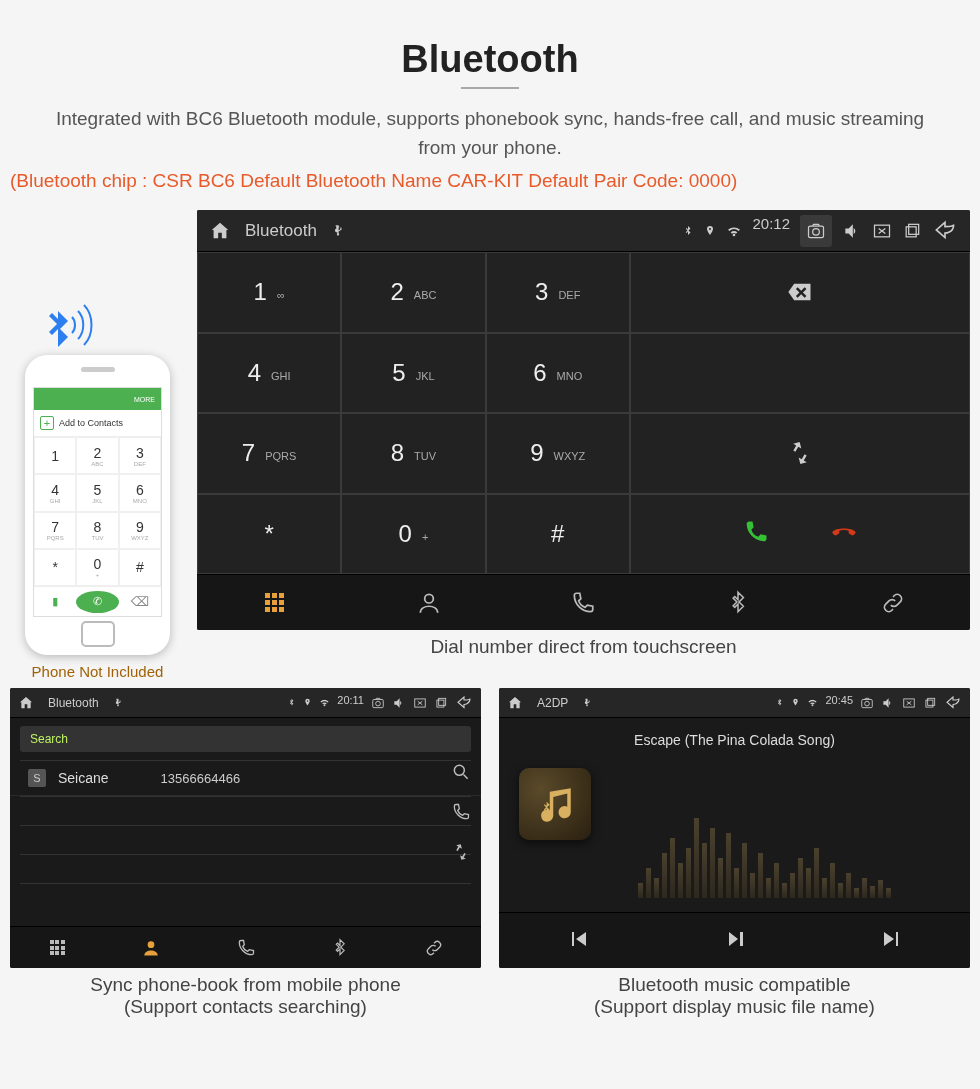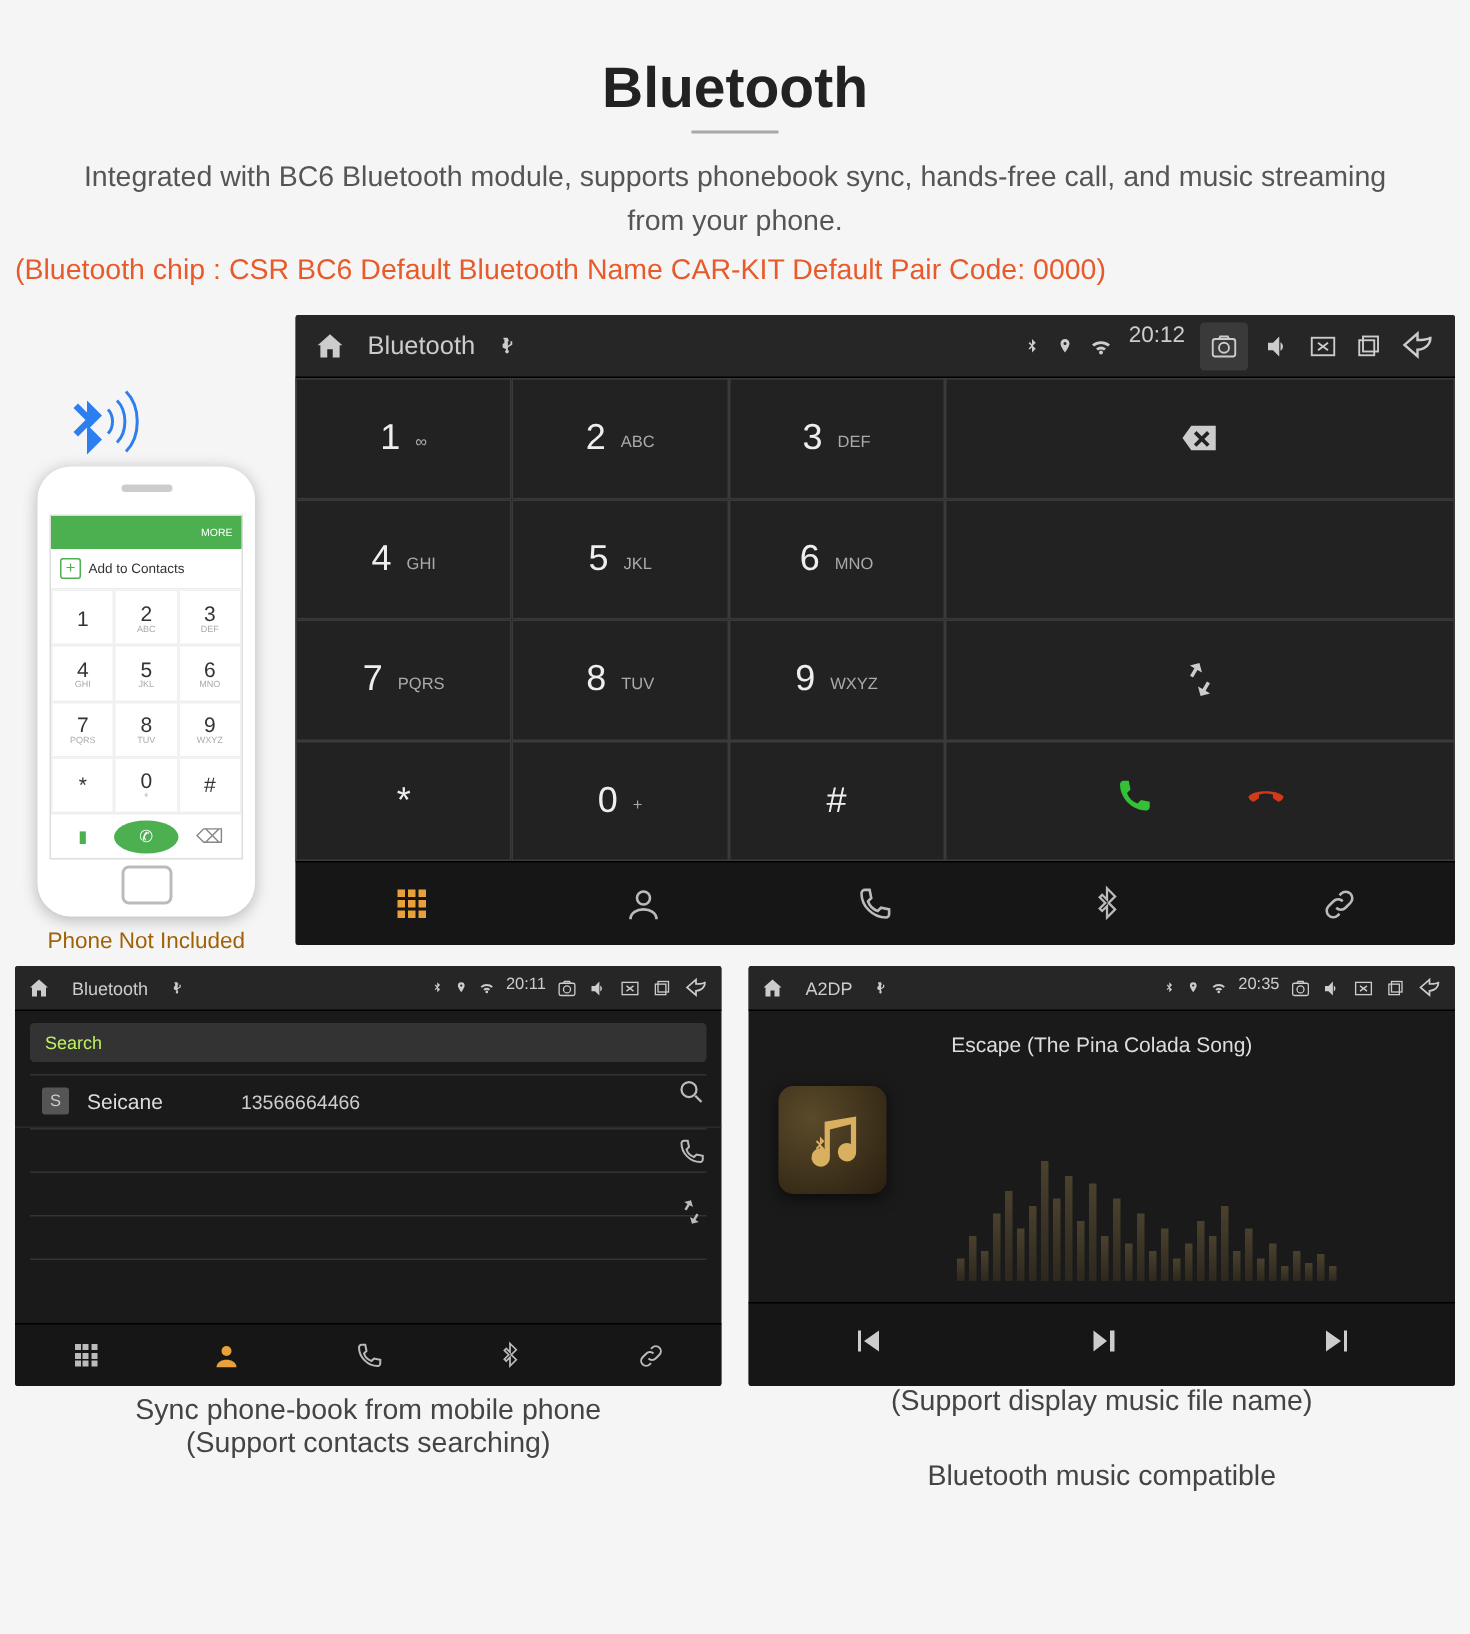--- a/index.html
+++ b/index.html
@@ -420,20 +420,21 @@
               <use href="#i-bt-o"></use>
             </svg>
           </div>
         <div class="bn-item">
             <svg viewBox="0 0 24 24">
               <use href="#i-link"></use>
             </svg>
           </div>
       </div>
     </div>
+    <div class="caption">Dial number direct from touchscreen</div>
   </div>
 </div>
 
 <div class="row2">
   <div class="half-col">
     <div class="screen screen-sm">
       <div class="statusbar small">
         <div class="sb-left">
           <span class="ico">
               <svg width="16" height="16" viewBox="0 0 24 24">
@@ -590,21 +591,21 @@
           <span class="ico">
               <svg width="9" height="9" viewBox="0 0 24 24">
                 <use href="#i-pin"></use>
               </svg>
             </span>
           <span class="ico">
               <svg width="11" height="11" viewBox="0 0 24 24">
                 <use href="#i-wifi"></use>
               </svg>
             </span>
-          <span>20:35</span>
+          <span>20:45</span>
           <span class="ico">
               <svg width="14" height="14" viewBox="0 0 24 24">
                 <use href="#i-camera"></use>
               </svg>
             </span>
           <span class="ico">
               <svg width="14" height="14" viewBox="0 0 24 24">
                 <use href="#i-vol"></use>
               </svg>
             </span>
@@ -673,16 +674,16 @@
               <use href="#i-prev"></use>
             </svg></span>
         <span><svg viewBox="0 0 24 24">
               <use href="#i-playpause"></use>
             </svg></span>
         <span><svg viewBox="0 0 24 24">
               <use href="#i-next"></use>
             </svg></span>
       </div>
     </div>
+    <div class="caption" style="margin-bottom:0">Bluetooth music compatible</div>
     <div class="caption" style="margin-top:0">(Support display music file name)</div>
-    <div class="caption" style="margin-bottom:0">Bluetooth music compatible</div>
   </div>
 </div>
 
 </body></html>

